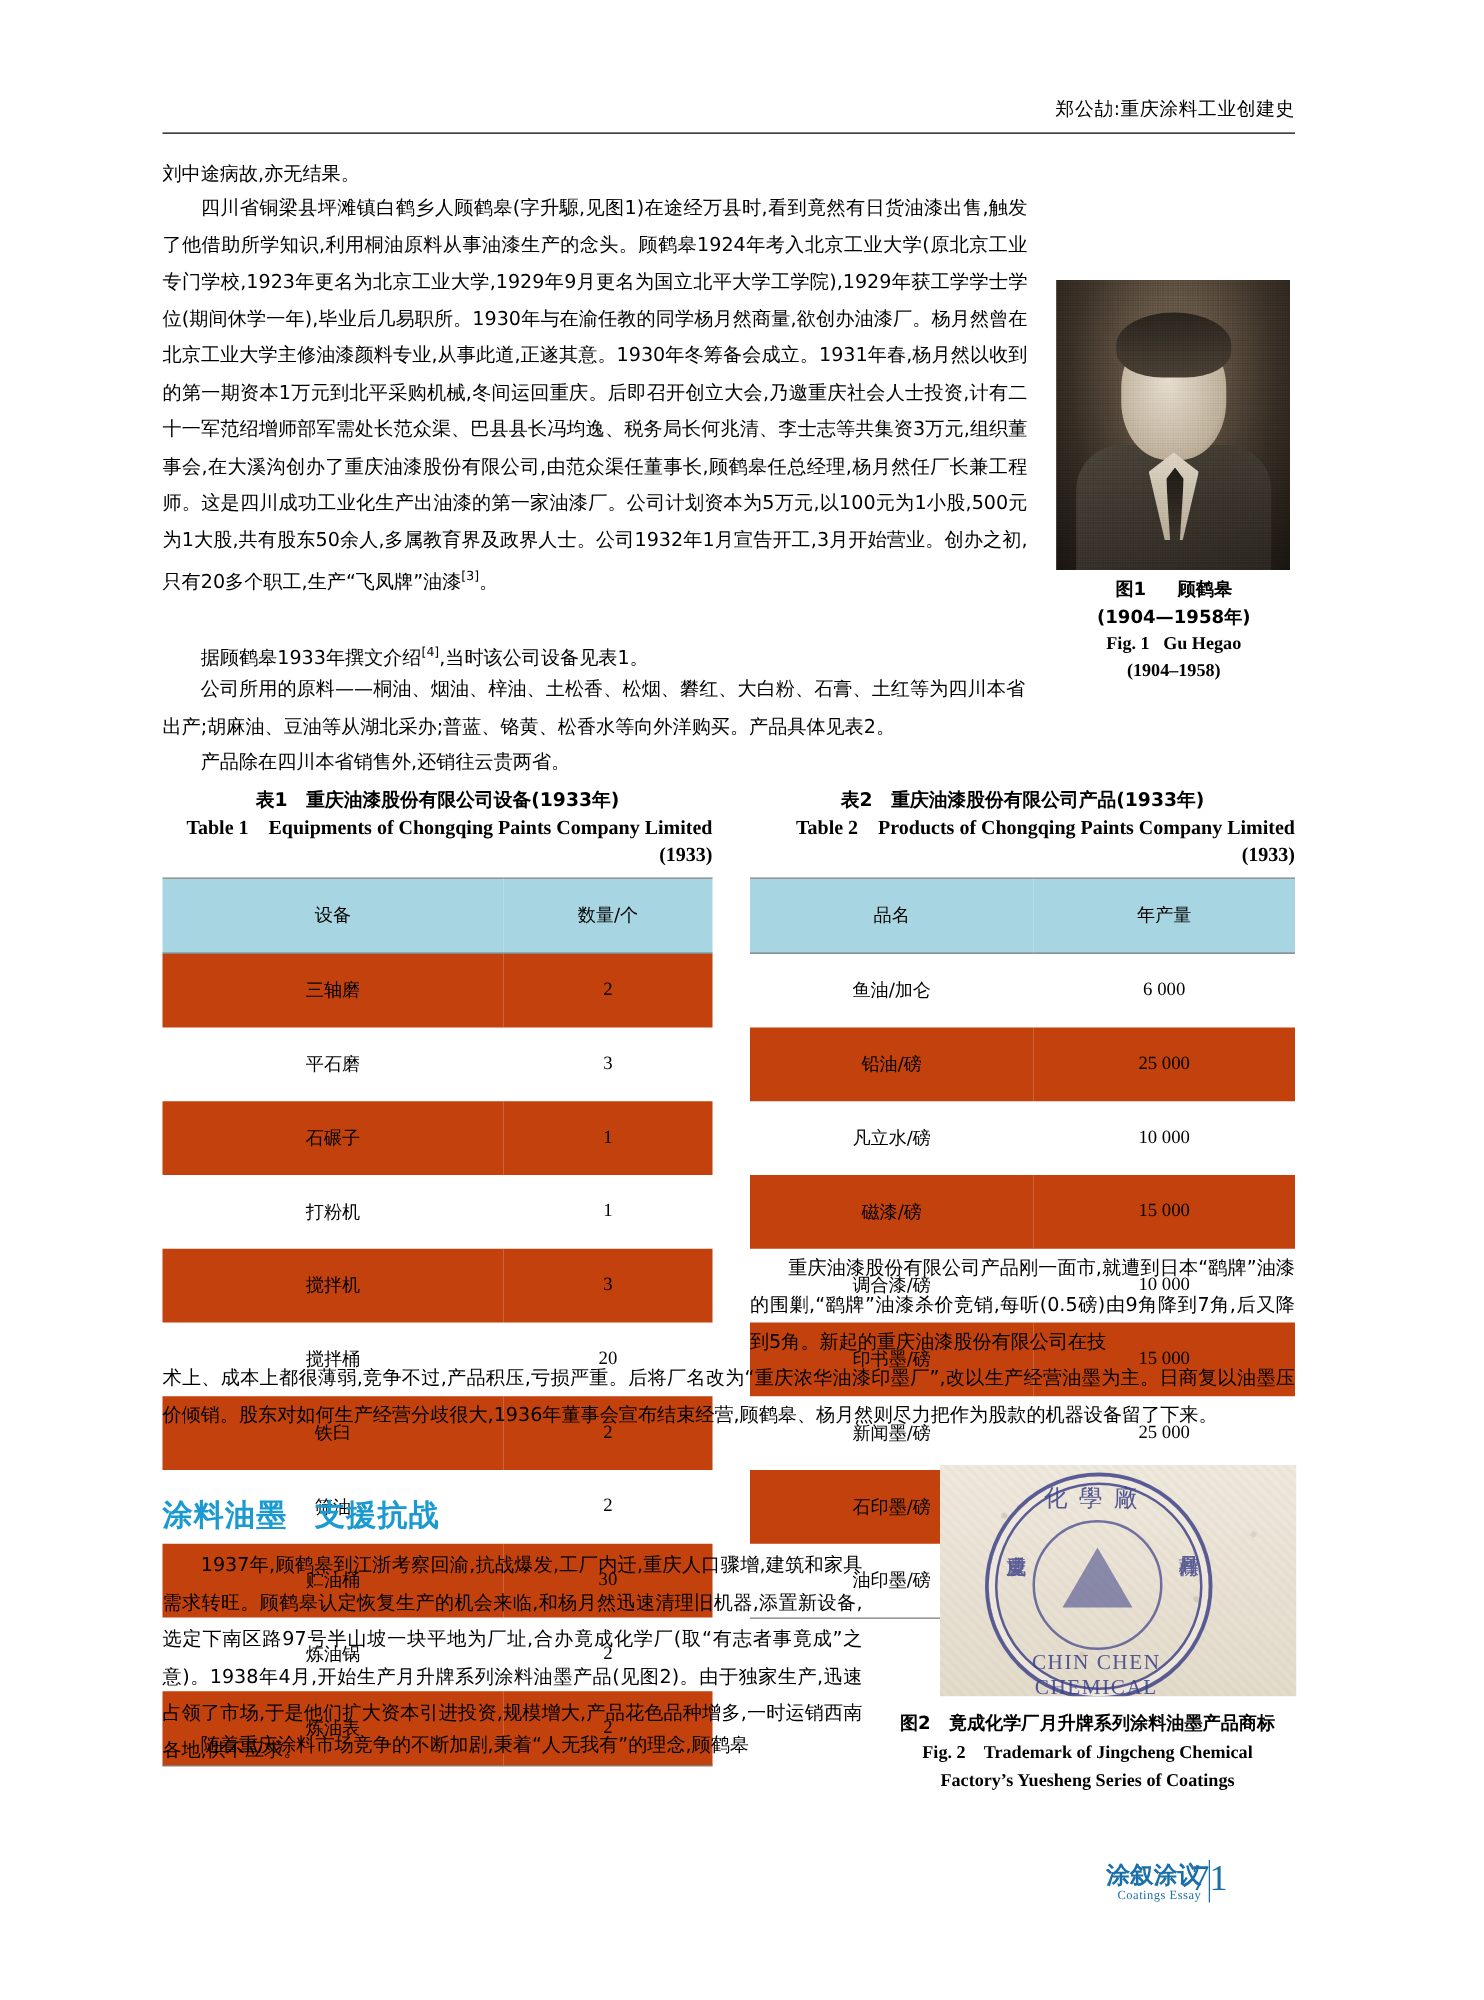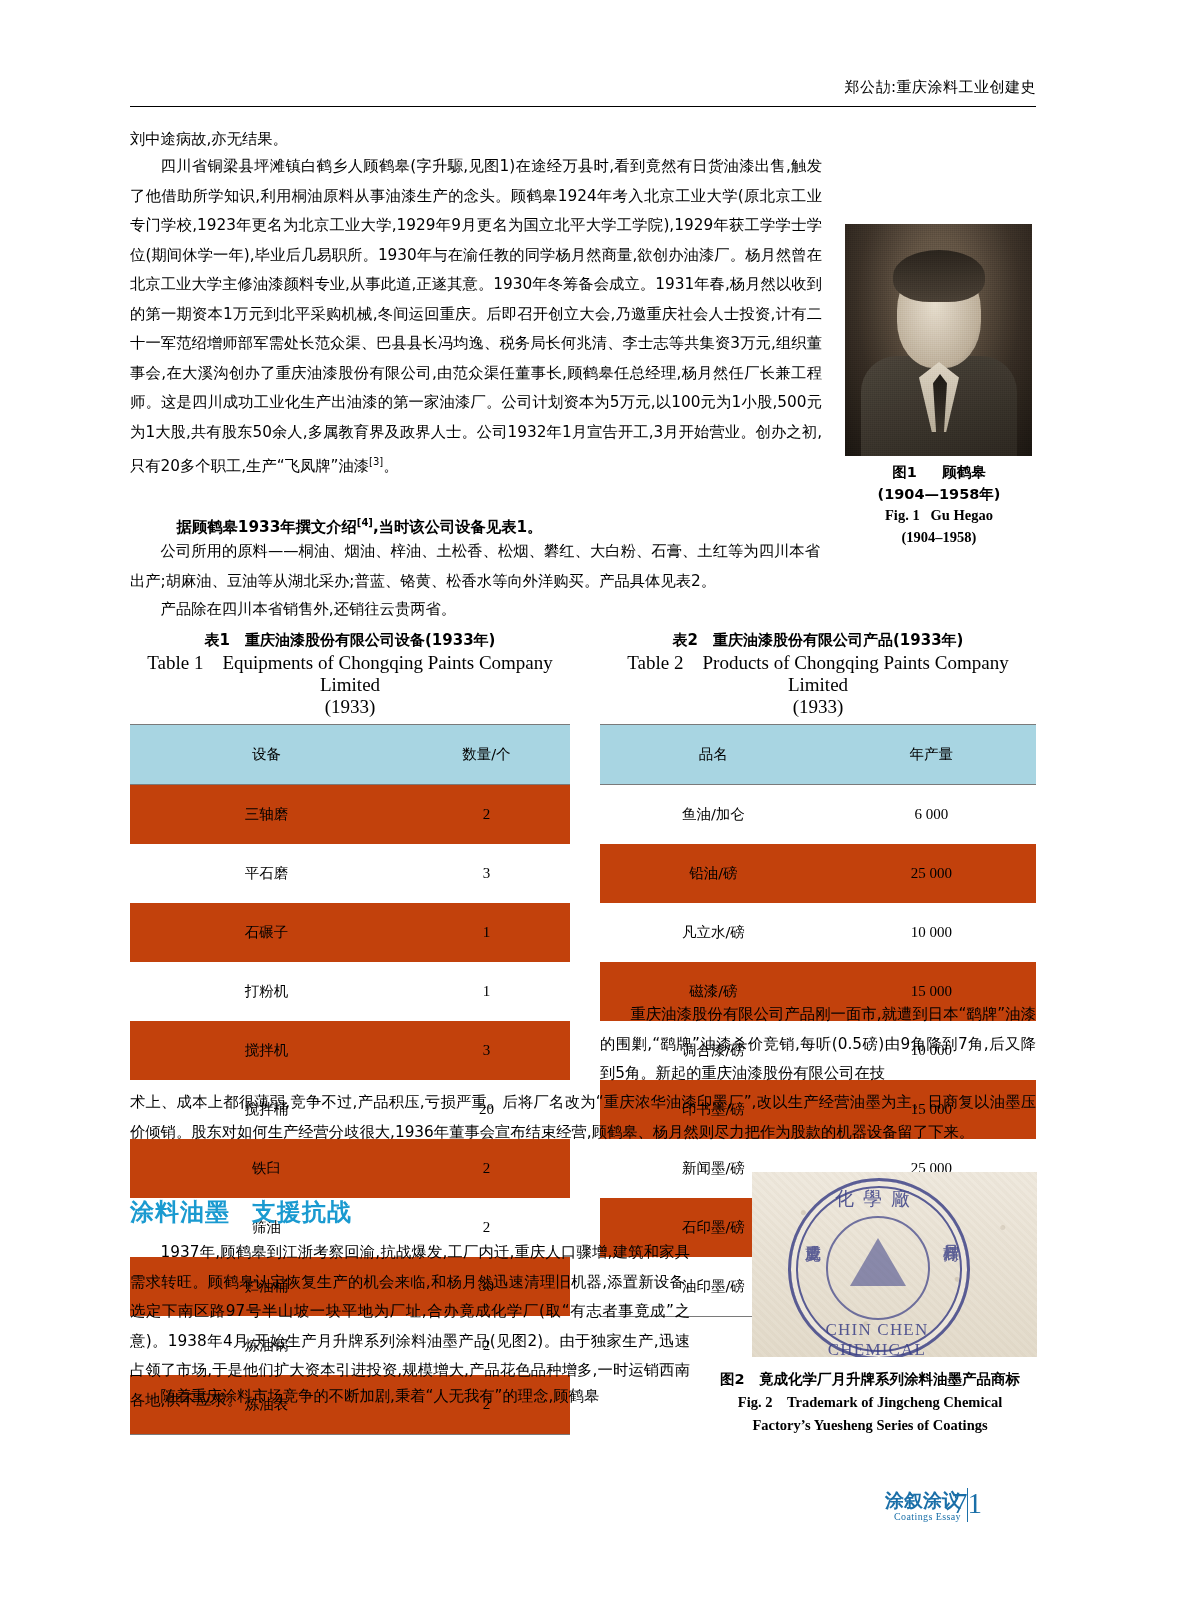--- a/index.html
+++ b/index.html
@@ -57,21 +57,21 @@
 
   
   #p1 { left: 130px; top: 125px; width: 906px; }
   #p2 { left: 130px; top: 152px; width: 906px; }
   #p2 .wrapbox {
     float: right;
     width: 214px;
     height: 322px;
     shape-outside: margin-box;
   }
-  #p3 { left: 146px; top: 508px; width: 690px; font-weight: bold; }
+  #p3 { left: 130px; top: 508px; width: 690px; }
   #p4 { left: 130px; top: 537px; width: 690px; }
   #p5 { left: 130px; top: 595px; width: 690px; }
 
   
   .fig1-img {
     position: absolute;
     left: 845px;
     top: 224px;
     width: 187px;
     height: 232px;
@@ -145,23 +145,23 @@
   #tbl2-block { left: 600px; top: 628px; width: 436px; }
 
   .tbl-title-cn {
     text-align: center;
     font-size: 15px;
     font-weight: bold;
     font-family: "DejaVu Sans", "Liberation Sans", sans-serif;
     line-height: 24px;
   }
   .tbl-title-en {
-    text-align: center;
-    font-size: 19px;
-    font-weight: normal;
+    text-align: right;
+    font-size: 16px;
+    font-weight: bold;
     font-family: "Liberation Serif", serif;
     line-height: 22px;
   }
   table.data {
     border-collapse: collapse;
     width: 100%;
     margin-top: 6px;
     font-size: 14.5px;
     font-family: "DejaVu Sans", "Liberation Sans", sans-serif;
   }

